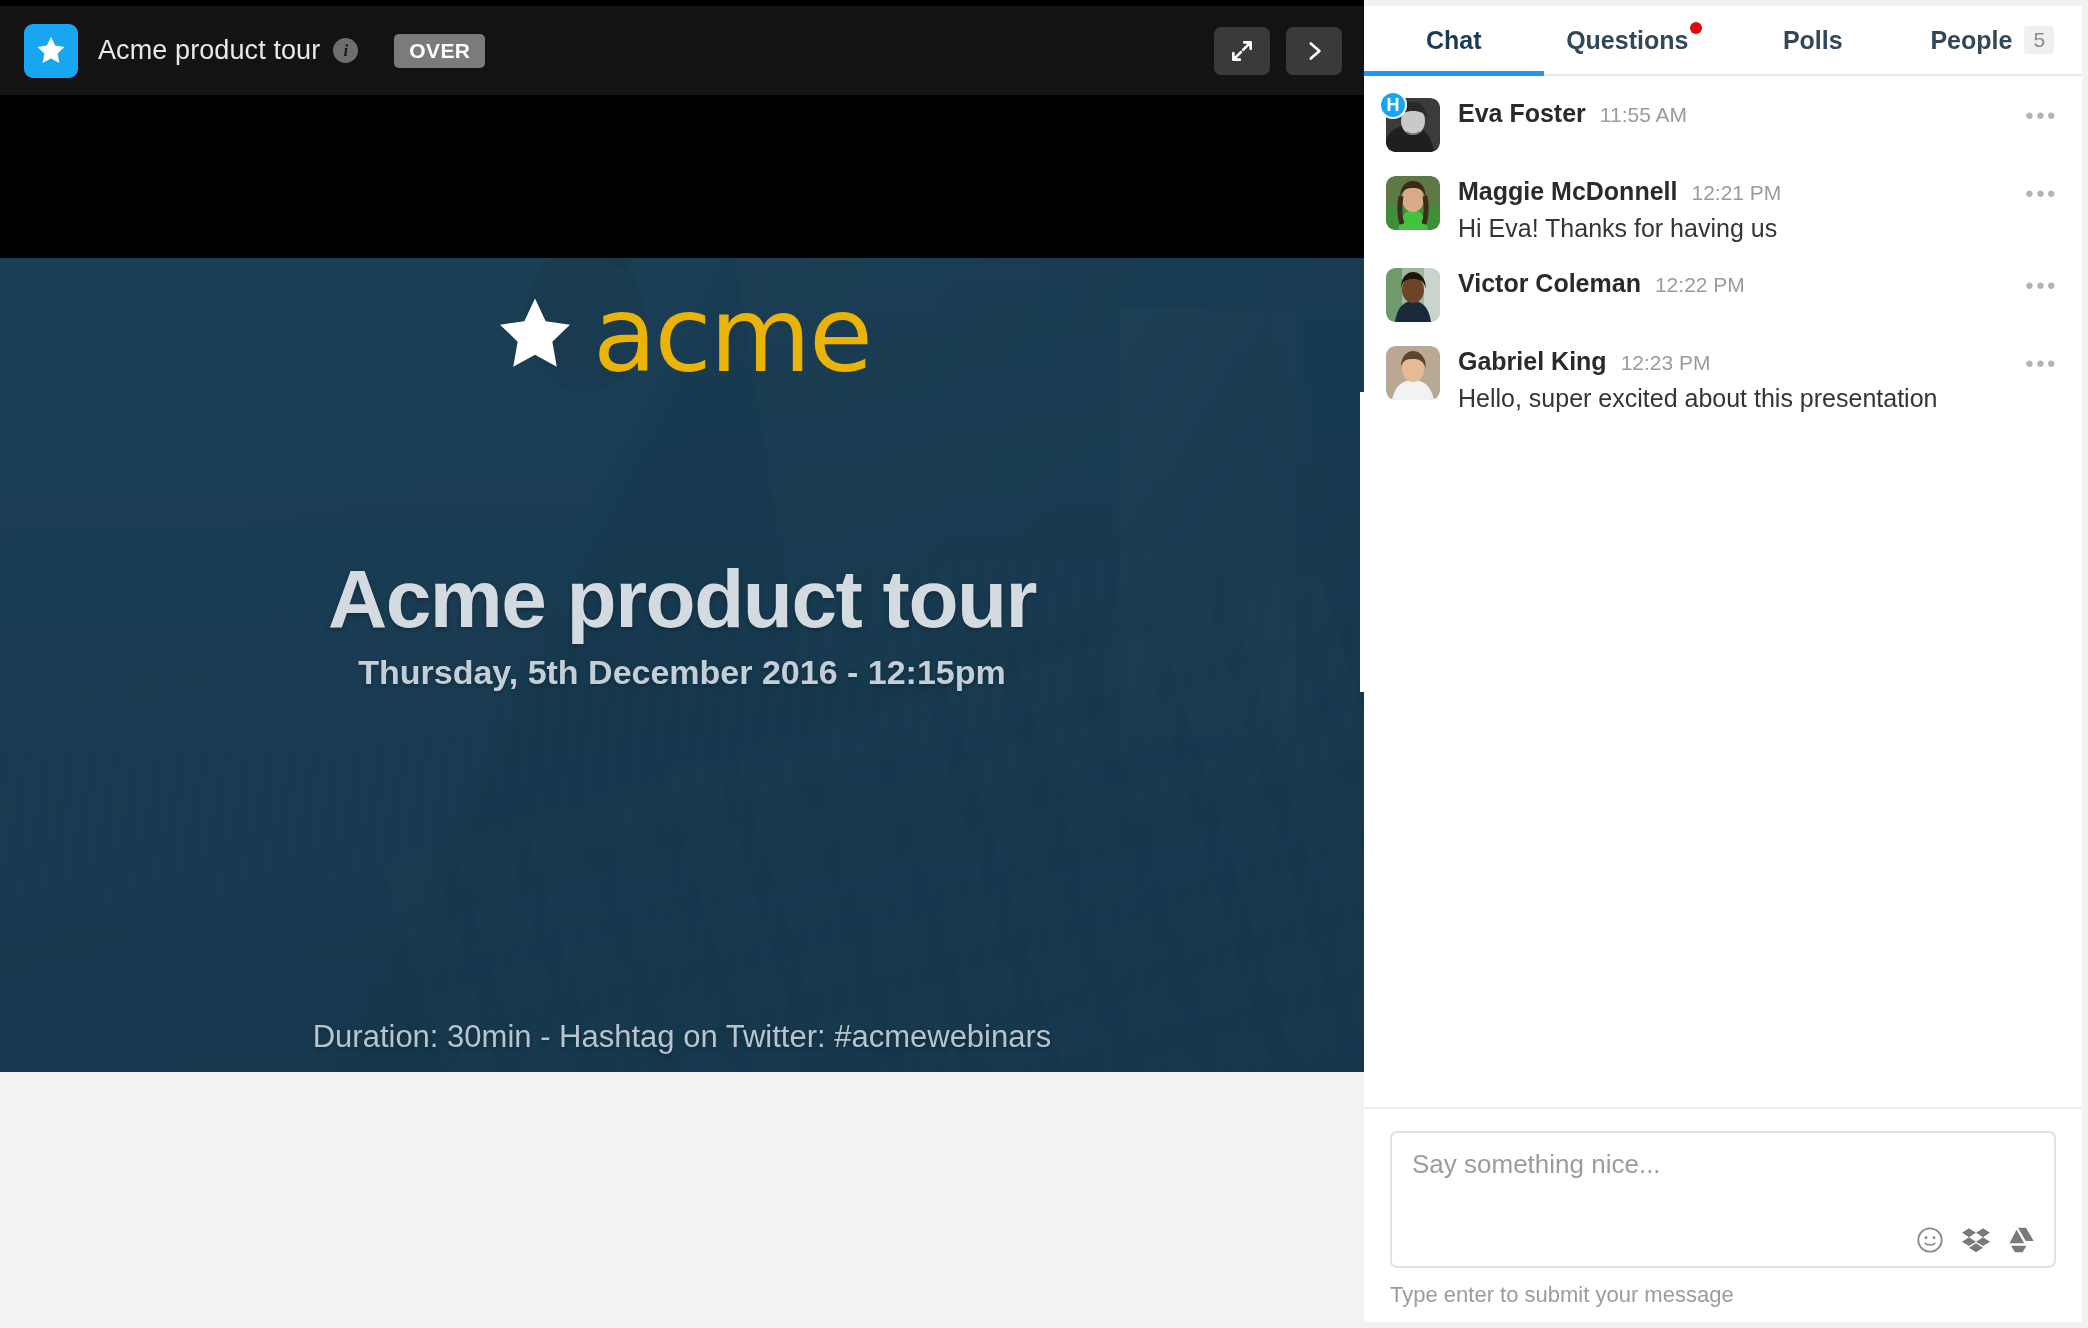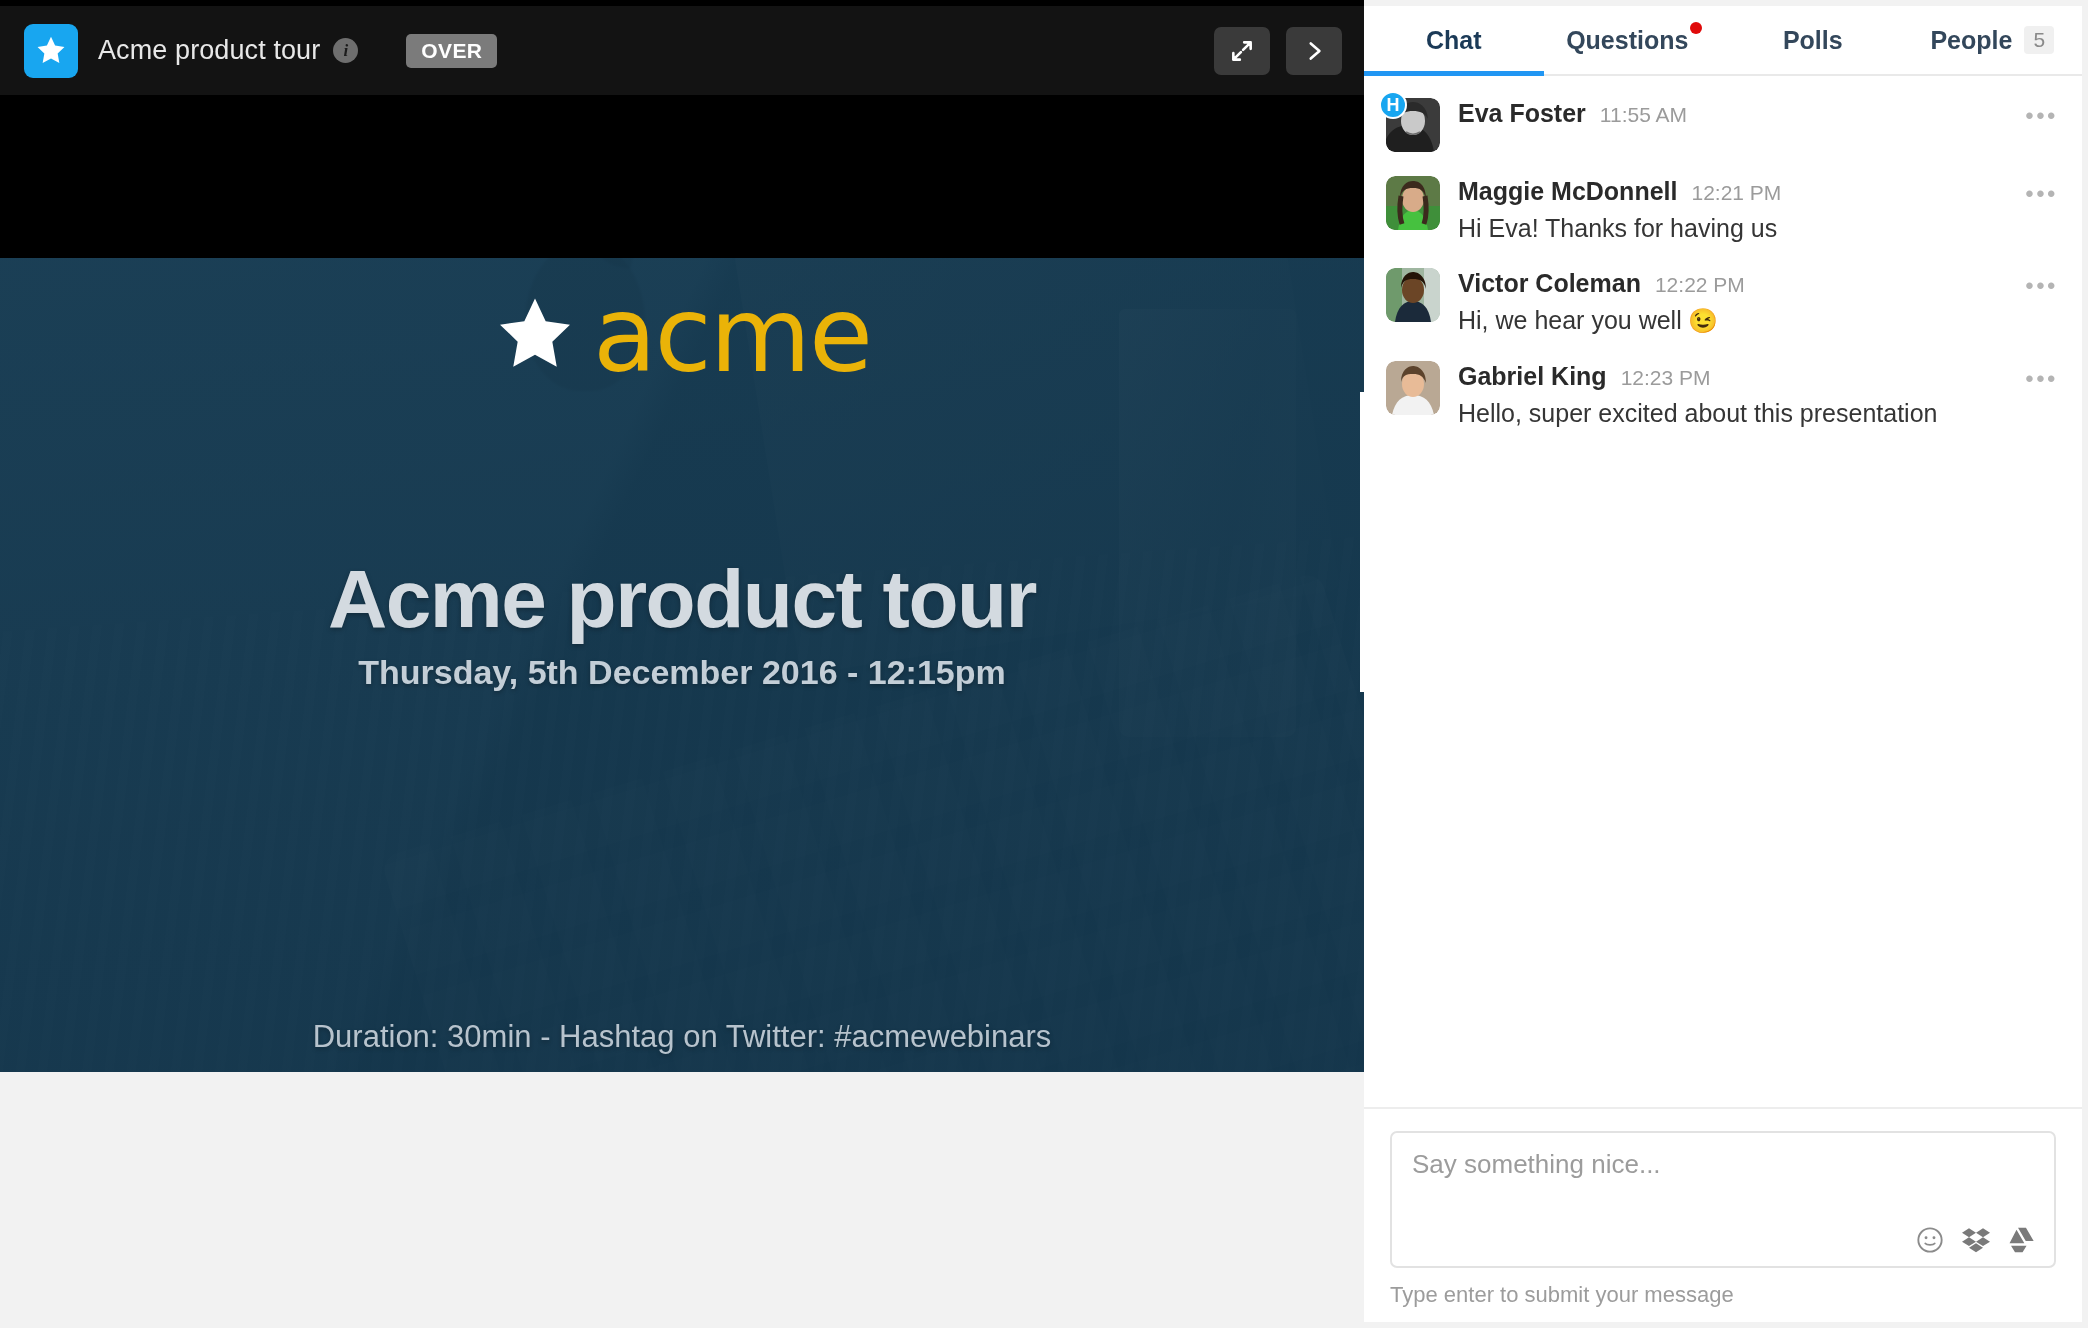--- a/index.html
+++ b/index.html
@@ -60,21 +60,21 @@
     color: #1b1b1b;
     font-size: 17px;
     font-style: italic;
     font-weight: bold;
     font-family: "Liberation Serif", serif;
     display: inline-flex; align-items: center; justify-content: center;
     margin-left: 13px;
     flex: 0 0 25px;
   }
   .over-badge {
-    margin-left: 48px;
+    margin-left: 36px;
     background: #7b7b7b;
     color: #fff;
     font-size: 21px;
     font-weight: bold;
     letter-spacing: .4px;
     padding: 6px 15px 7px;
     border-radius: 5px;
     line-height: 1;
   }
   .topbar-spacer { flex: 1 1 auto; }
@@ -588,21 +588,20 @@
               <ellipse cx="27" cy="22" rx="11" ry="13" fill="#6b4526"></ellipse>
               <path d="M15 20c0-12 7-16 12-16s13 4 13 17c-2-8-6-10-13-10s-10 2-12 9z" fill="#241408"></path>
             </g>
           </svg>
         </div>
         <div class="msg-body">
           <div class="msg-head">
             <span class="msg-author">Victor Coleman</span>
             <span class="msg-time">12:22 PM</span>
           </div>
-          <div class="msg-text"><span>Hi, we hear you well </span><span class="msg-emoji">😉</span></div>
         </div>
         <div class="msg-more">•••</div>
       </div>
 
       <div class="msg">
         <div class="avatar-wrap">
           <svg class="avatar" viewBox="0 0 54 54">
             <defs>
                 <clipPath id="c4">
                   <rect width="54" height="54" rx="9"></rect>

